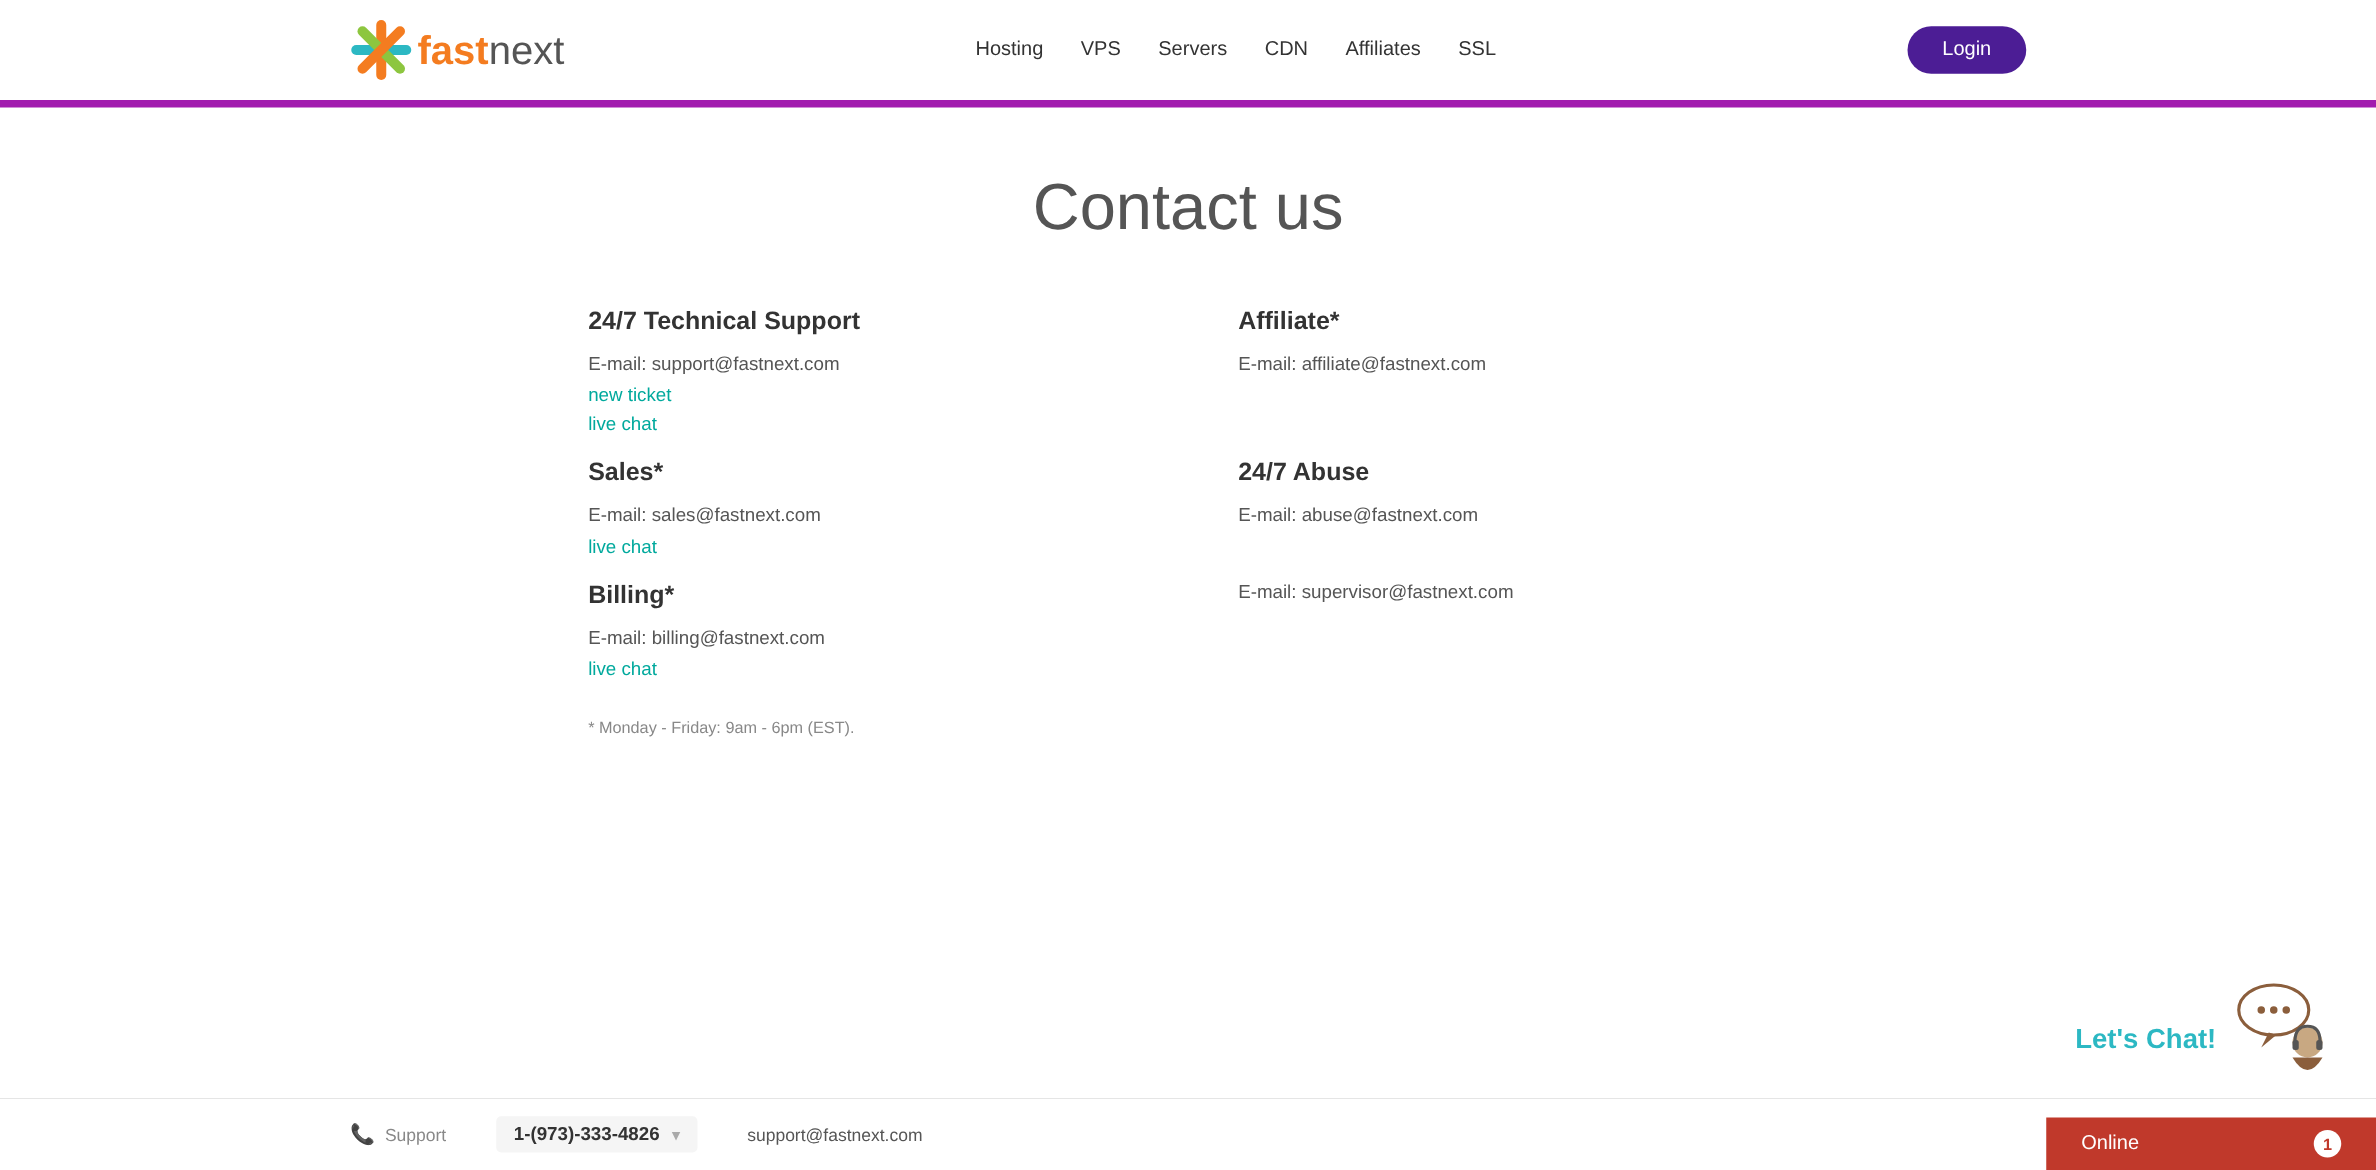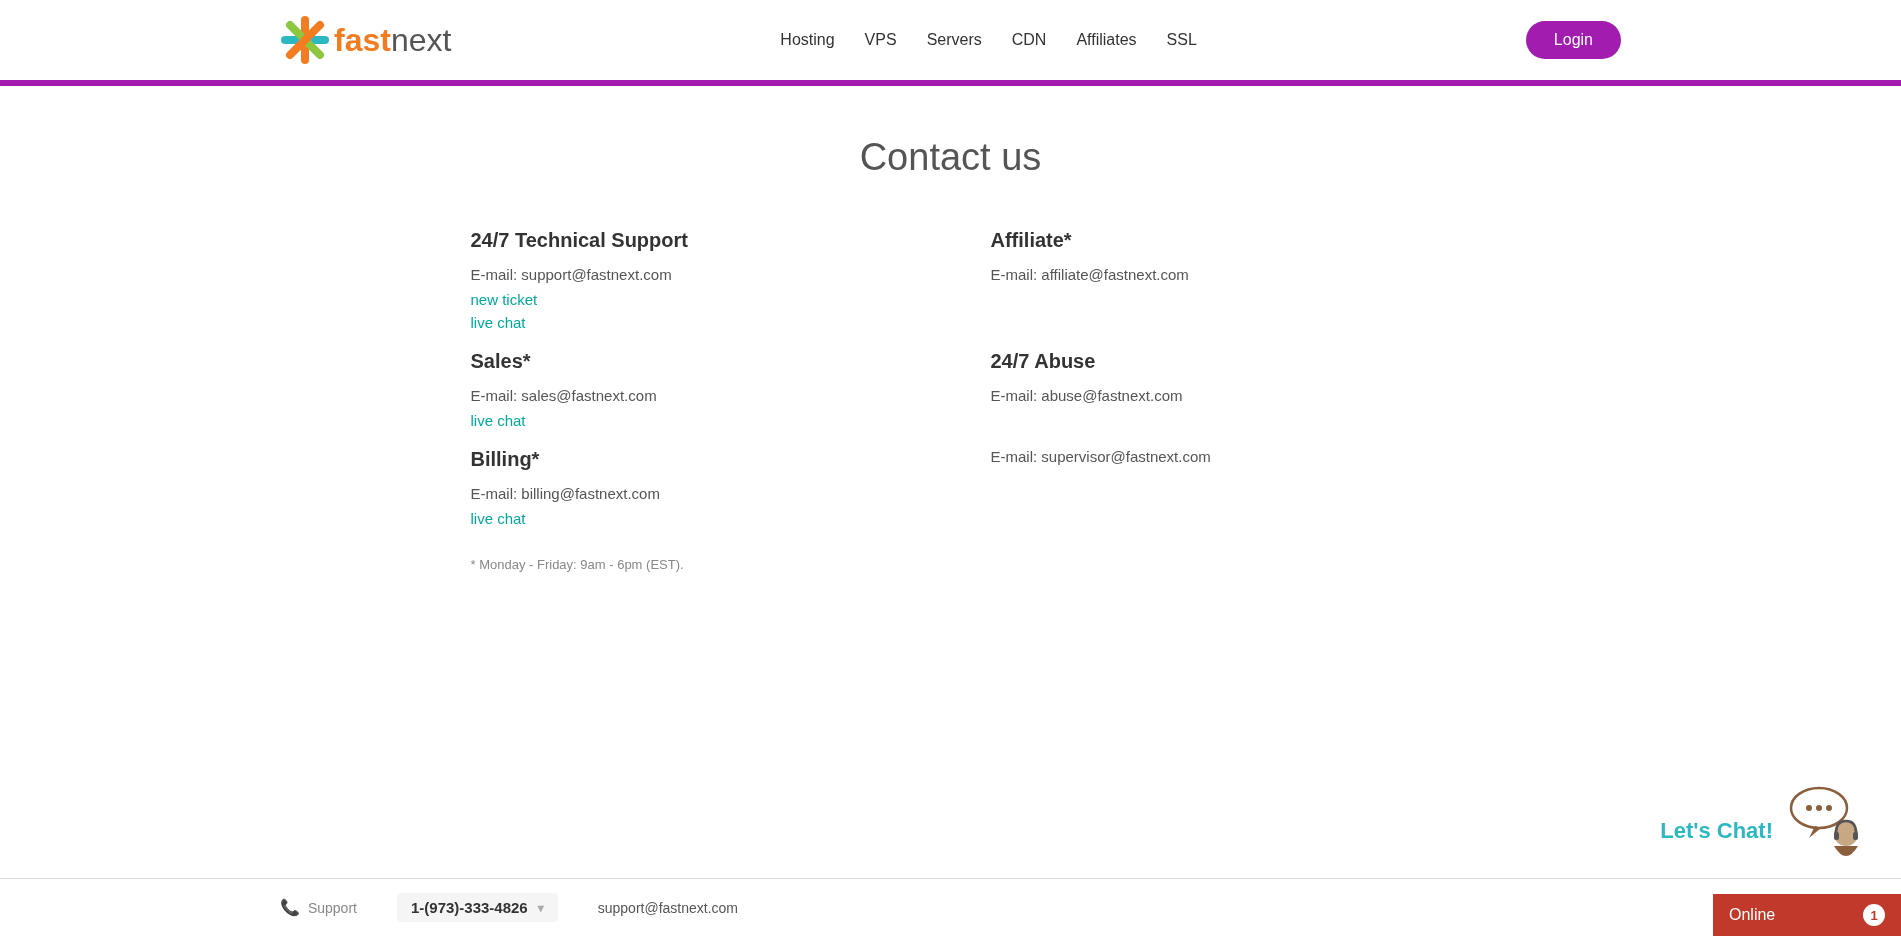--- a/index.html
+++ b/index.html
@@ -34,38 +34,38 @@
       display: flex;
       align-items: center;
       gap: 30px;
     }
     nav a {
       text-decoration: none;
       color: #333;
       font-size: 16px;
     }
     .login-btn {
-      background: #a21caf;
+      background: #4c1d95;
       color: #fff;
       border: none;
       border-radius: 25px;
       padding: 10px 28px;
       font-size: 16px;
       cursor: pointer;
     }
 
     
     .main {
       max-width: 1000px;
       margin: 0 auto;
       padding: 50px 20px 100px;
     }
     h1 {
       text-align: center;
-      font-size: 38px;
+      font-size: 52px;
       font-weight: 300;
       color: #555;
       margin-bottom: 50px;
     }
     .contact-grid {
       display: grid;
       grid-template-columns: 1fr 1fr;
       gap: 19px 80px;
     }
     .contact-section h2 {
@@ -145,27 +145,27 @@
     .lets-chat-text {
       font-family: 'Comic Sans MS', cursive, sans-serif;
       font-size: 22px;
       color: #2cb8c3;
       font-weight: 700;
     }
     .chat-online-bar {
       position: fixed;
       bottom: 0;
       right: 0;
-      width: 188px;
+      width: 264px;
       background: #c0392b;
       color: #fff;
       display: flex;
       align-items: center;
       justify-content: space-between;
-      padding: 10px 16px;
+      padding: 10px 28px;
       font-size: 16px;
       text-align: right;
     }
     .chat-badge {
       background: #fff;
       color: #c0392b;
       border-radius: 50%;
       width: 22px;
       height: 22px;
       display: flex;

